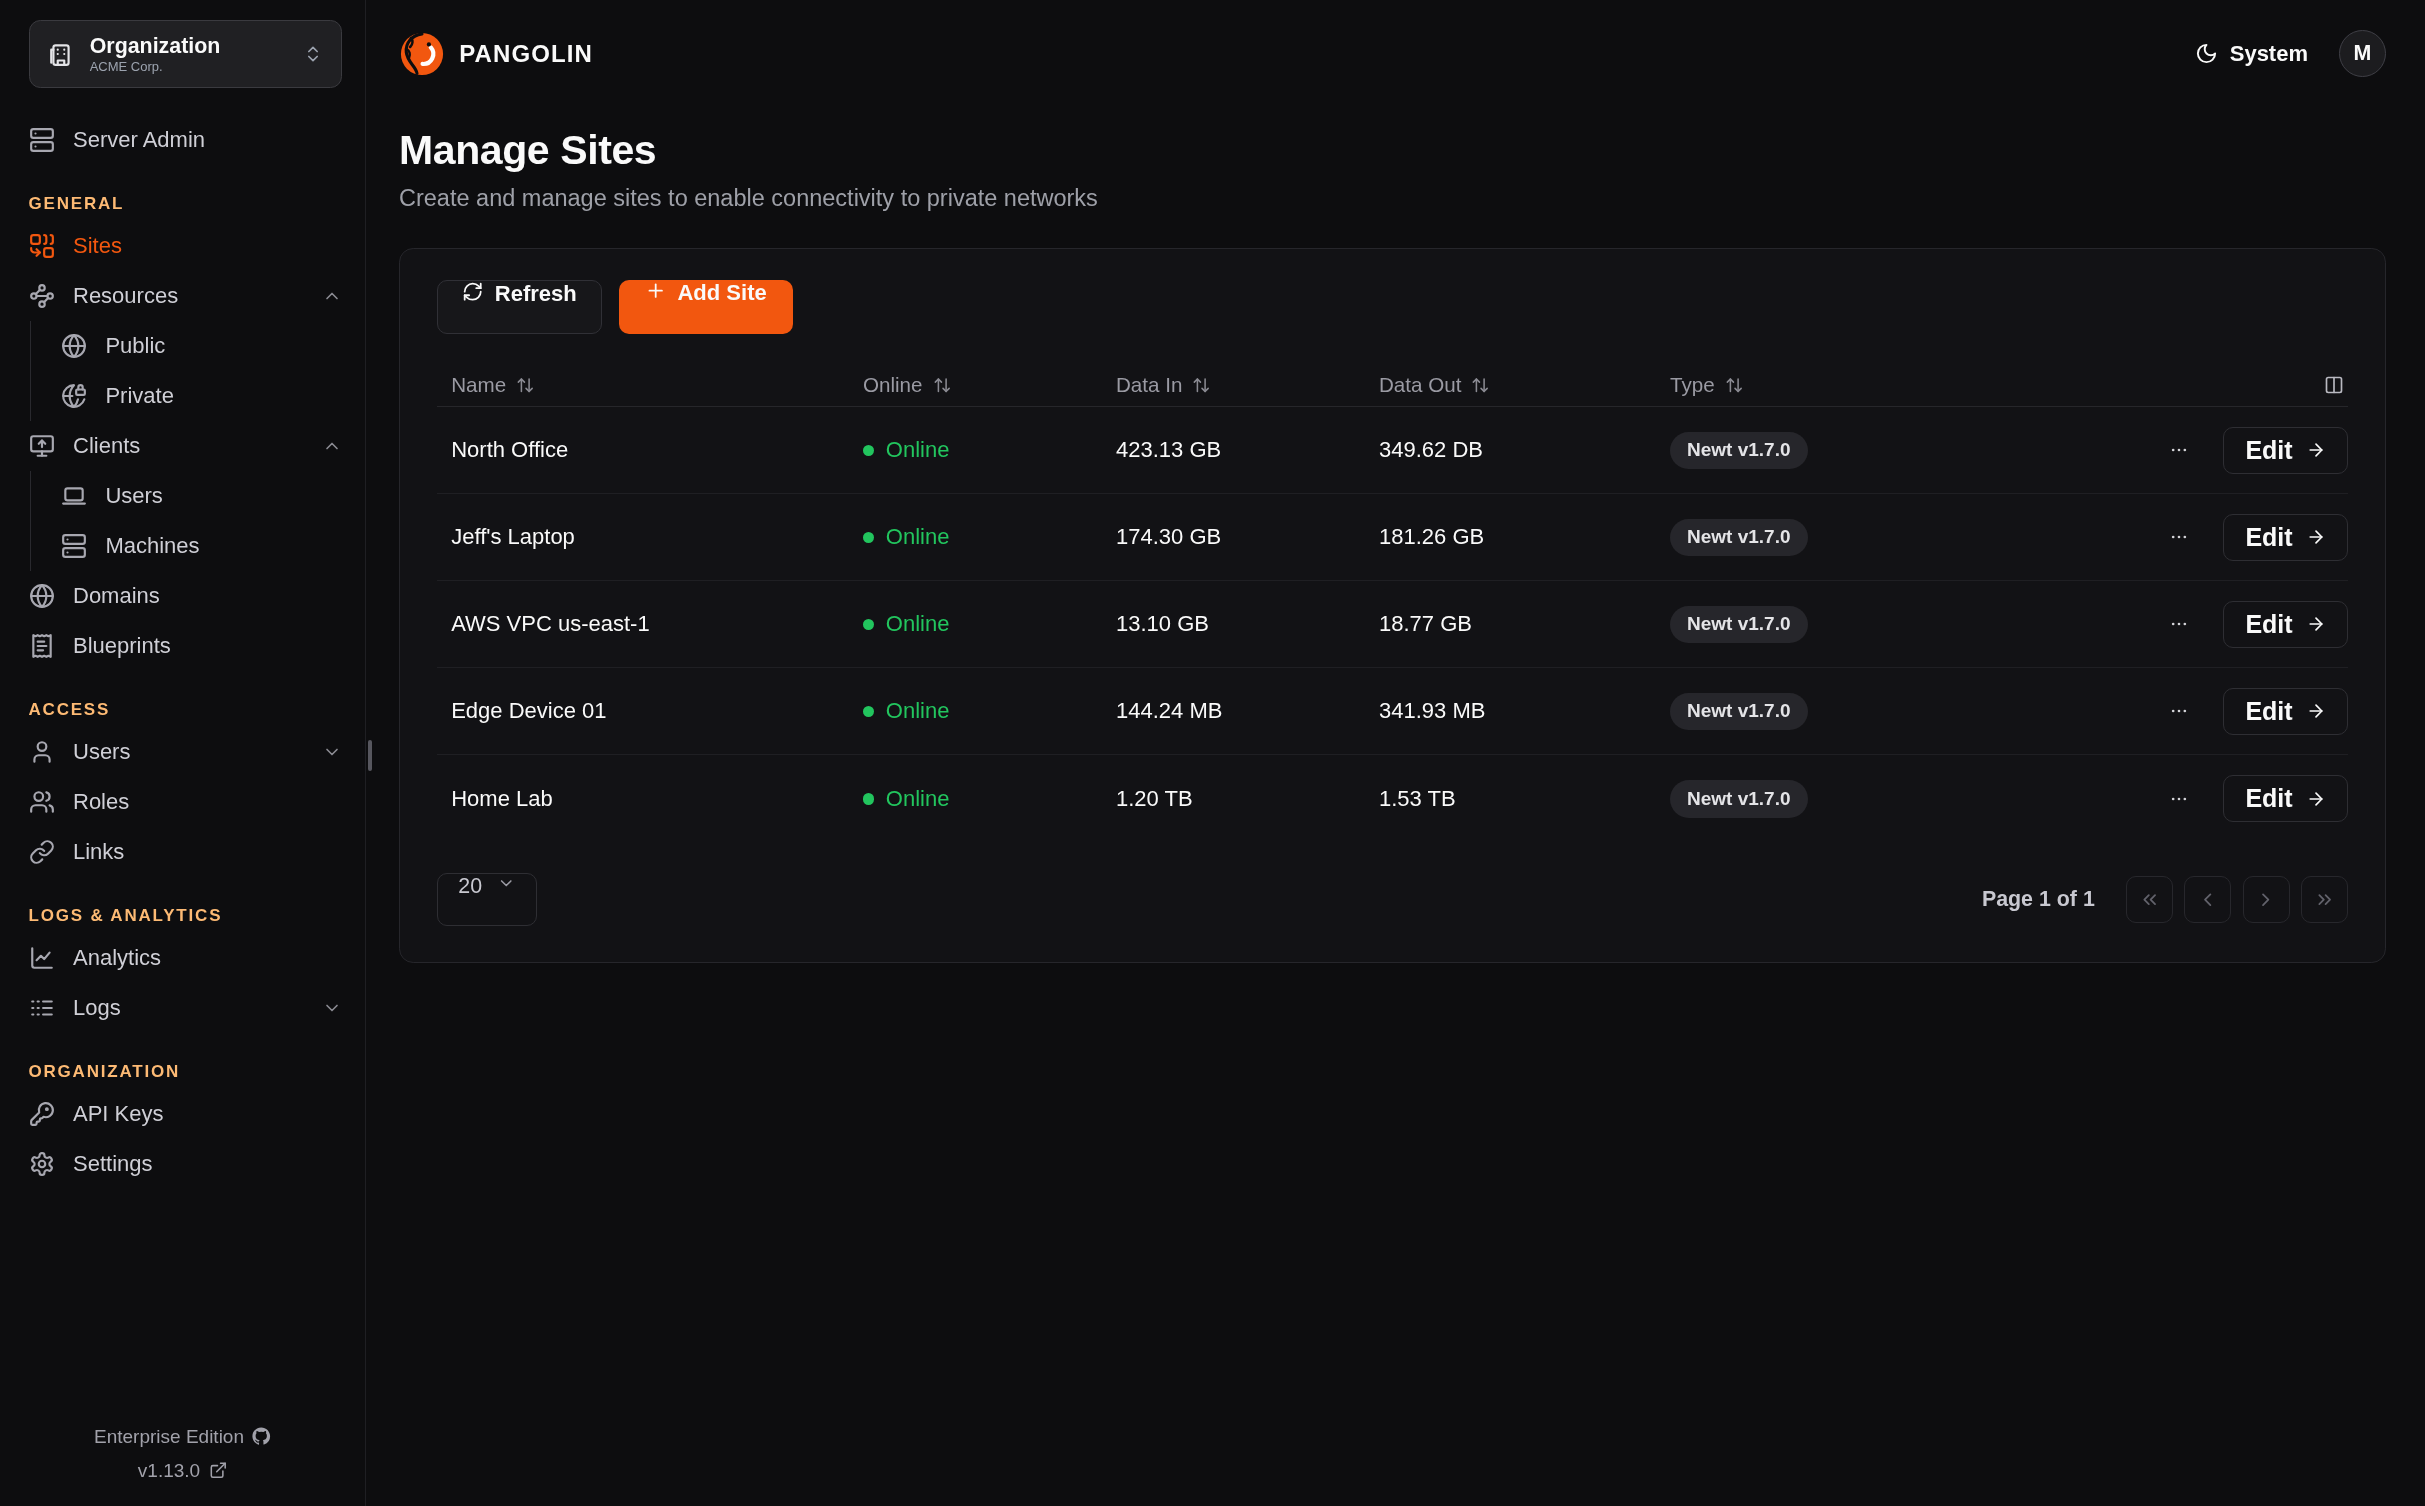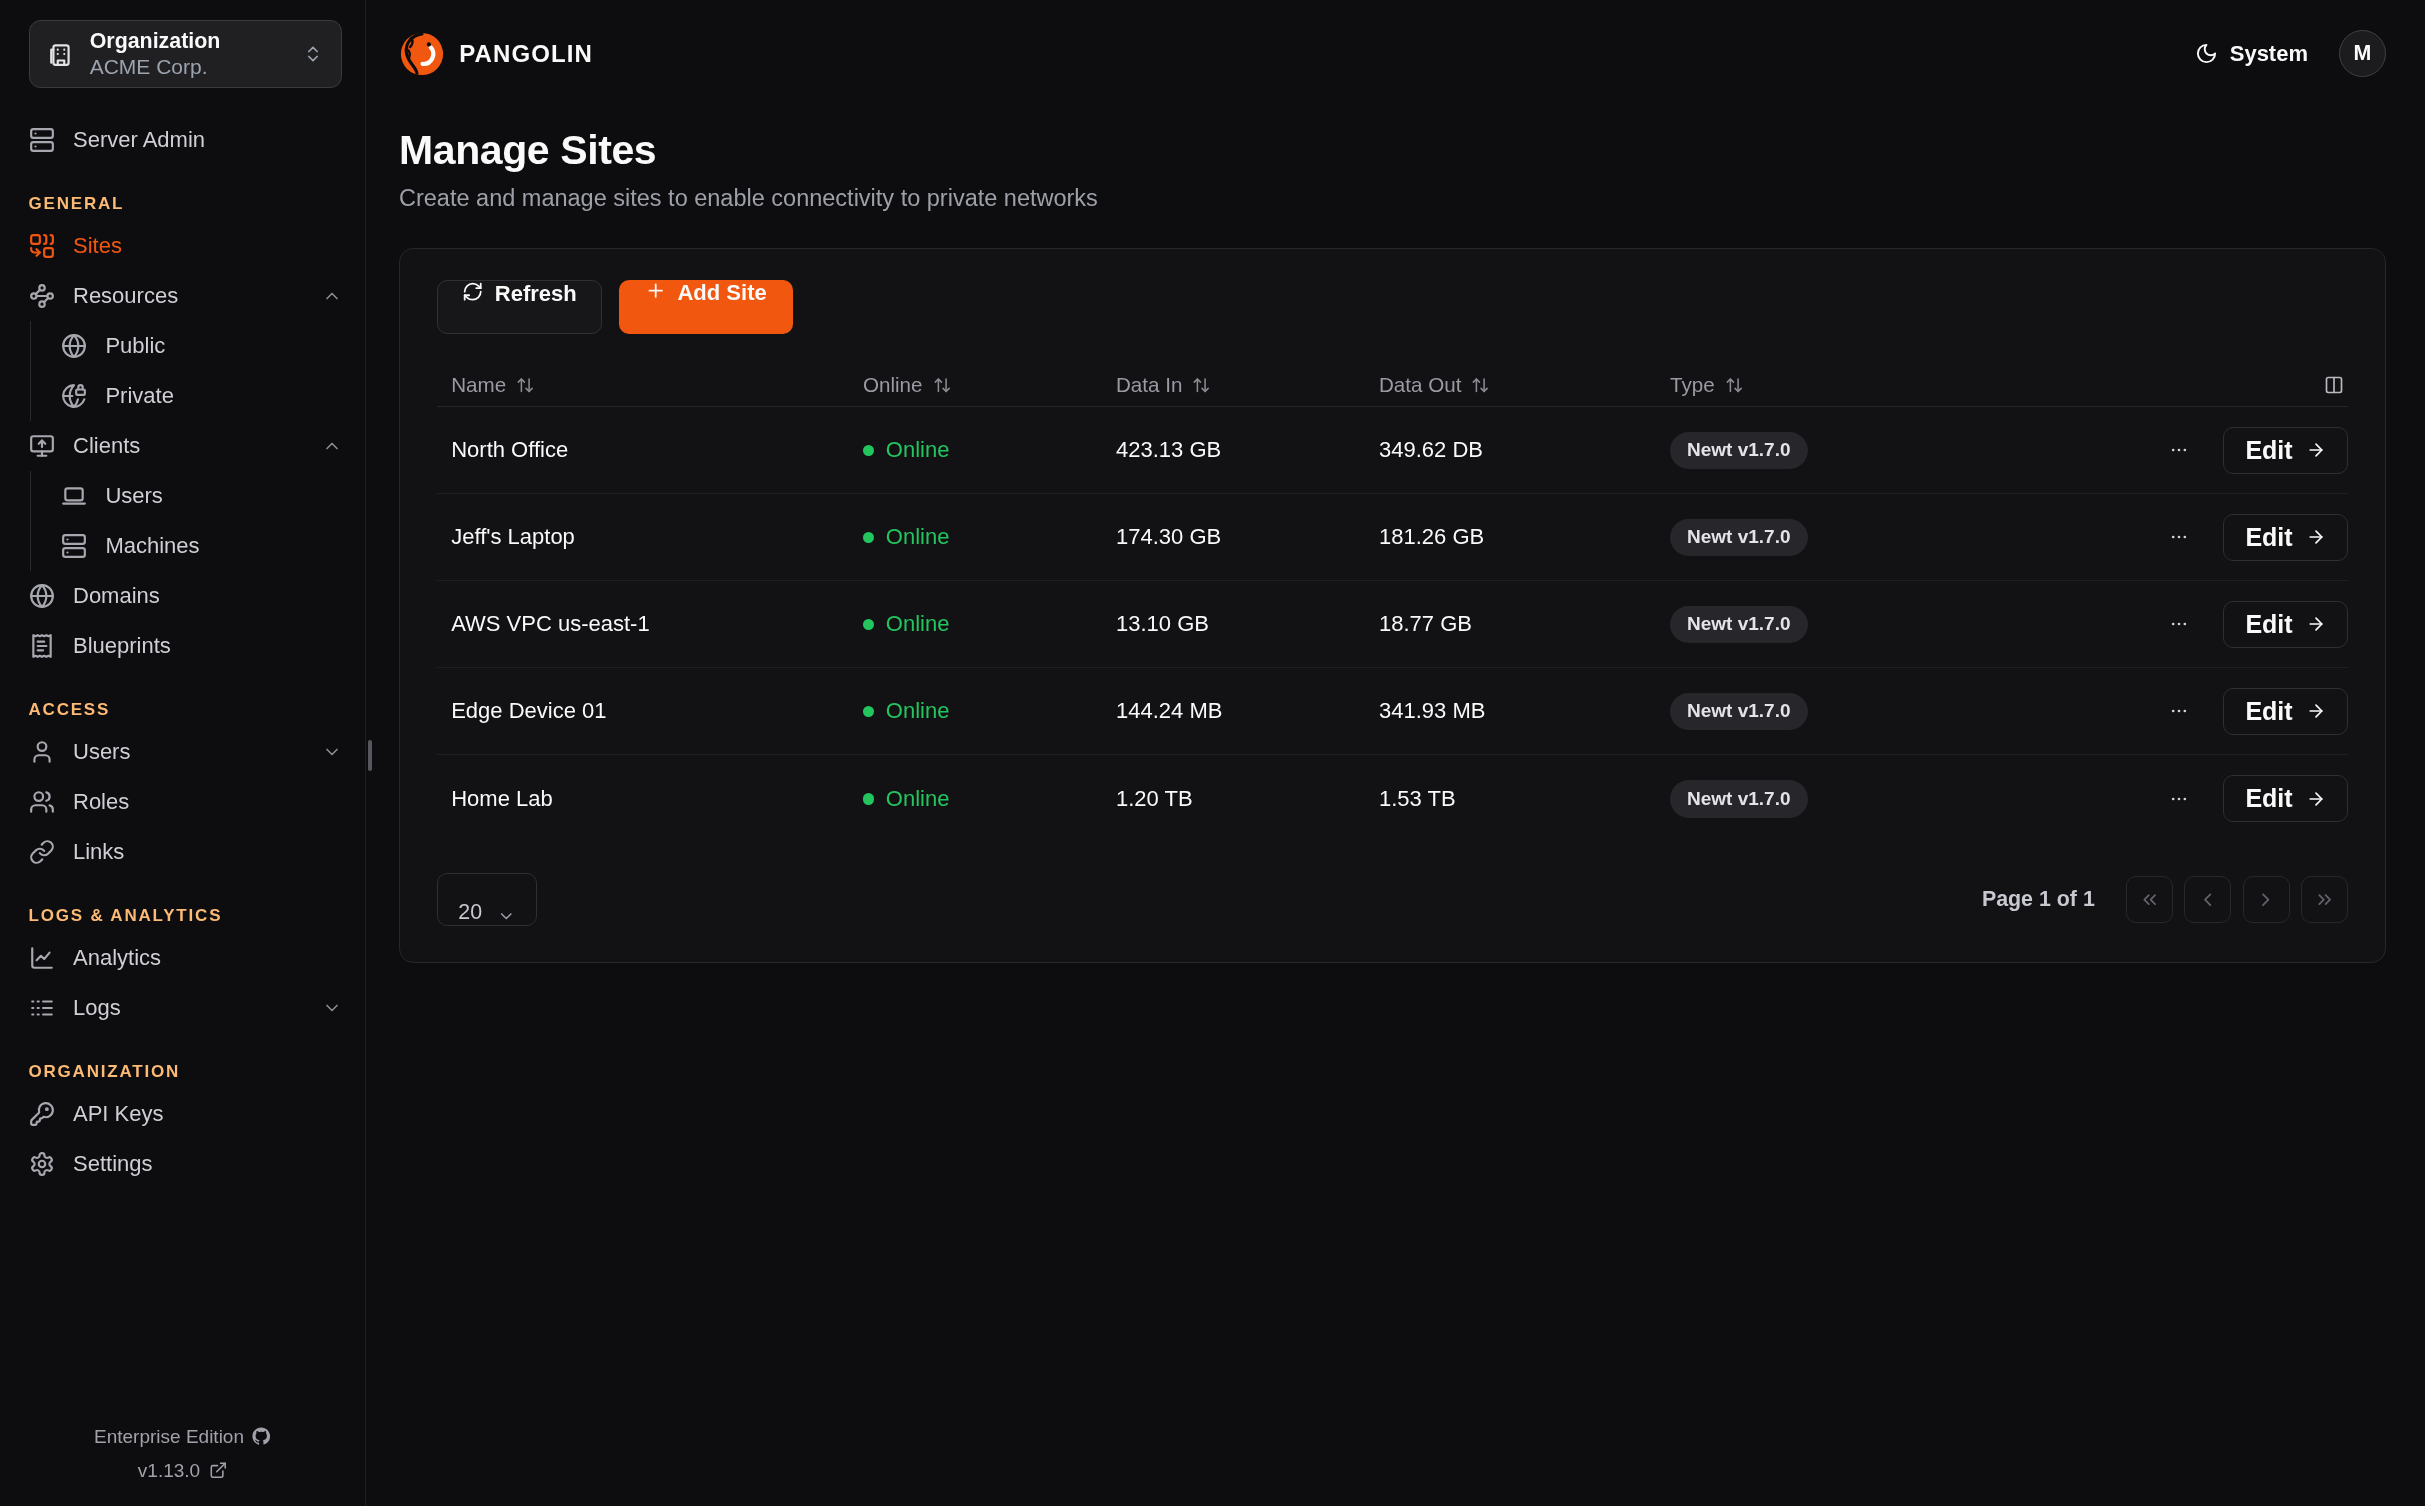--- a/index.html
+++ b/index.html
@@ -33,21 +33,21 @@
   }
   .org-box{
     display:flex;align-items:center;gap:15.7px;
     height:68px;padding:0 18.5px;
     background:#202023;border:1.4px solid #3a3a3f;border-radius:11.4px;
     margin-bottom:27px;cursor:pointer;
   }
   .org-box .org-icon{color:#e4e4e7}
   .org-text{display:flex;flex-direction:column;line-height:1.25}
   .org-label{font-weight:700;font-size:21.4px;color:#fafafa}
-  .org-value{font-size:21px;color:#9ca3af}
+  .org-value{font-size:13px;color:#9ca3af}
   .org-caret{margin-left:auto;color:#9ca3af}
 
   .nav-item{
     display:flex;align-items:center;gap:18.5px;
     height:50px;border-radius:8.5px;
     color:#cfcfd6;cursor:pointer;font-size:22px;
   }
   .nav-item .i{color:#a7a7b0}
   .nav-item.active{color:var(--accent)}
   .nav-item.active .i{color:var(--accent)}
@@ -147,21 +147,21 @@
   .menu-btn{background:none;border:none;color:#d4d4d8;cursor:pointer;padding:5.7px}
   .edit-btn{
     display:flex;align-items:center;gap:13px;height:47px;padding:0 21.4px;
     background:transparent;border:1.4px solid #2e2e33;border-radius:10px;
     color:#fafafa;font-size:25px;font-weight:600;cursor:pointer;font-family:inherit;
   }
   .edit-btn .i-sm{width:20px;height:20px}
 
   .pager{margin-top:31px;display:flex;align-items:center;justify-content:space-between}
   .page-size{
-    display:flex;align-items:flex-end;gap:15px;height:53px;width:100px;justify-content:center;
+    display:flex;align-items:flex-start;gap:15px;height:53px;width:100px;justify-content:center;
     border:1.4px solid #2e2e33;border-radius:10px;background:transparent;
     color:#c8c8d0;font-size:21.4px;cursor:pointer;font-family:inherit;
   }
   .page-size .i-sm{width:18.5px;height:18.5px;color:#9a9aa3}
   .pager-right{display:flex;align-items:center;gap:31px}
   .page-info{color:#c8c8d0;font-weight:600;font-size:21.4px}
   .page-btns{display:flex;align-items:center;gap:11.4px}
   .pg-btn{
     width:47px;height:47px;border-radius:10px;border:1.4px solid #27272c;
     background:transparent;color:#62626b;display:flex;align-items:center;justify-content:center;

